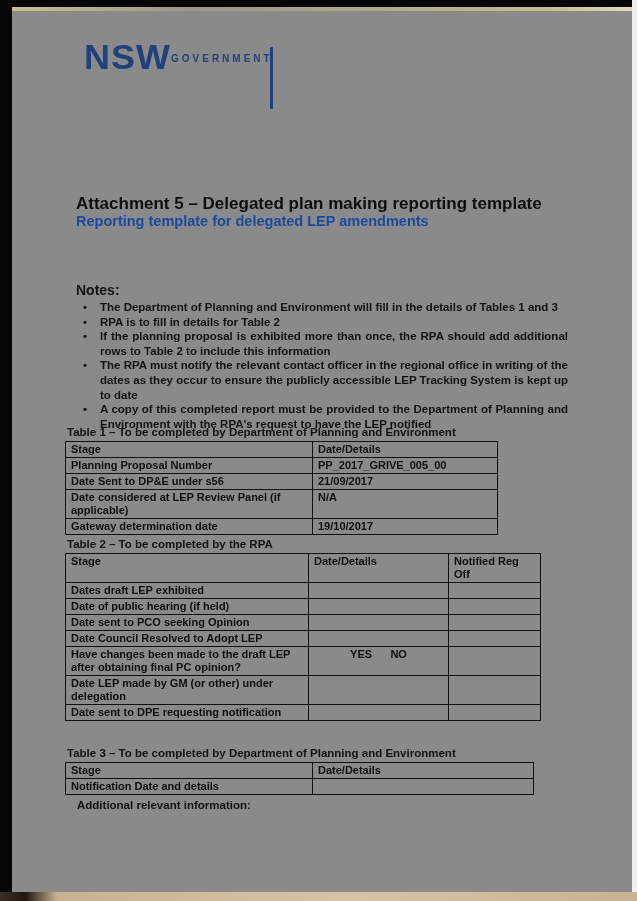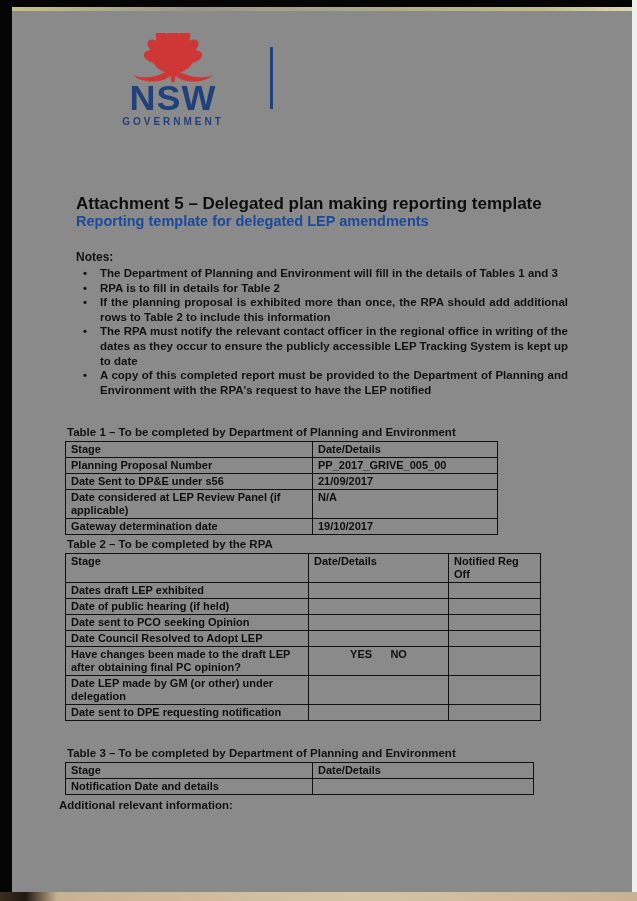--- a/index.html
+++ b/index.html
@@ -17,48 +17,48 @@
   
   .frame-left{position:absolute;left:0;top:0;width:12px;height:893px;background:var(--frame);}
   .frame-top{position:absolute;left:0;top:0;width:637px;height:7px;background:var(--frame);}
   .frame-top-tint{position:absolute;left:0;top:7px;width:637px;height:4px;
     background:linear-gradient(90deg,rgba(225,215,130,.75),rgba(225,215,130,.15) 30%,rgba(225,215,130,.65) 85%,rgba(245,240,200,.8));}
   .frame-right{position:absolute;right:0;top:0;width:5px;height:901px;background:#efefef;}
   .frame-bottom-tan{position:absolute;left:0;bottom:0;width:637px;height:9px;
     background:linear-gradient(90deg,#3a2e22 0%,#20180f 4%,var(--tan) 9%,#d6c3a6 55%,var(--tan) 100%);}
   
   .logo{position:absolute;left:84px;top:33px;display:flex;align-items:flex-start;}
-  .logo-left{width:178px;display:flex;flex-direction:column;align-items:center;}
+  .logo-left{width:178px;display:flex;align-items:center;}
   .waratah{width:118px;height:50px;}
   .nsw{font-size:36px;font-weight:800;color:var(--logo_navy);letter-spacing:1px;line-height:32px;transform:scaleY(.95);}
   .gov{font-size:10px;font-weight:700;color:var(--logo_navy);letter-spacing:3px;margin-top:1px;text-align:center;}
   .logo-divider{width:3px;height:62px;background:var(--logo_navy);margin:14px 12px 0 8px;}
   .dept{padding-top:14px;font-size:27px;line-height:27px;font-weight:700;color:var(--logo_navy);letter-spacing:.2px;}
   
   .doc-title{position:absolute;left:76px;top:194px;width:520px;font-size:17px;font-weight:700;color:#0d0d0d;}
   .doc-subtitle{position:absolute;left:76px;top:213px;width:520px;font-size:14.5px;font-weight:700;color:var(--accent_blue);}
   
   .notes{position:absolute;left:76px;top:250px;width:492px;}
-  .notes-heading{font-size:12px;font-weight:700;margin-bottom:2px;}
+  .notes-heading{font-size:14px;font-weight:700;margin-bottom:2px;margin-top:32px;}
   .notes ul{list-style:none;}
   .notes li{position:relative;padding-left:24px;font-size:11.5px;font-weight:700;line-height:14.6px;text-align:justify;}
   .notes li::before{content:"\2022";position:absolute;left:7px;top:0;}
   
   .tbl-block{position:absolute;left:65px;}
   .t1-block{top:426px;width:432px;}
   .t2-block{top:538px;width:475px;}
   .t3-block{top:747px;width:468px;}
   .tbl-caption{font-size:11.5px;font-weight:700;margin-bottom:3px;margin-left:2px;}
   table{border-collapse:collapse;width:100%;table-layout:fixed;padding-left:20px;}
   th,td{border:1.6px solid #101010;font-size:11px;font-weight:700;color:#0e0e0e;
     padding:1px 5px;text-align:left;vertical-align:top;line-height:13px;height:15px;}
   .t2 td:nth-child(2),.t2 th:nth-child(2){white-space:pre;}
   .t2 td:nth-child(2){text-align:center;}
   
-  .footer-heading{position:absolute;left:59px;top:799px;font-size:11.5px;font-weight:700;}
+  .footer-heading{position:absolute;left:77px;top:799px;font-size:11.5px;font-weight:700;}
 </style>
 </head>
 <body>
 
 <div class="frame-top"></div>
 <div class="frame-top-tint"></div>
 <div class="frame-left"></div>
 <div class="frame-right"></div>
 <div class="frame-bottom-tan"></div>
 

